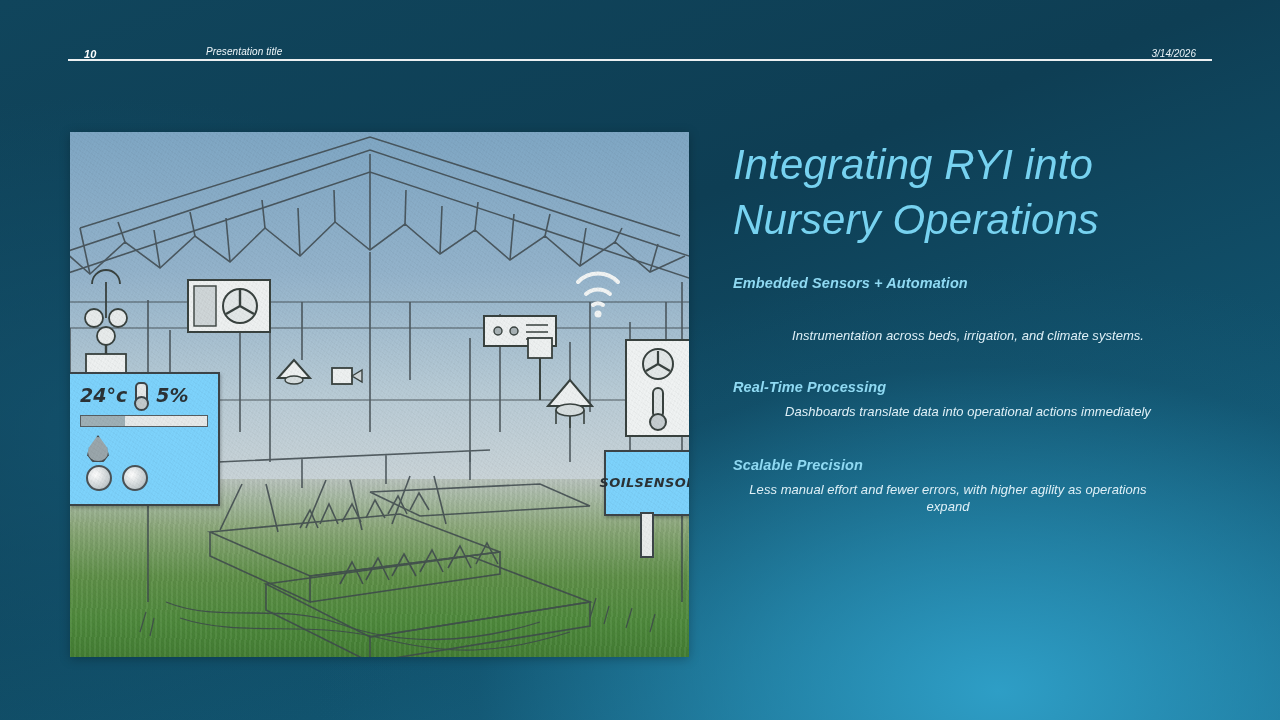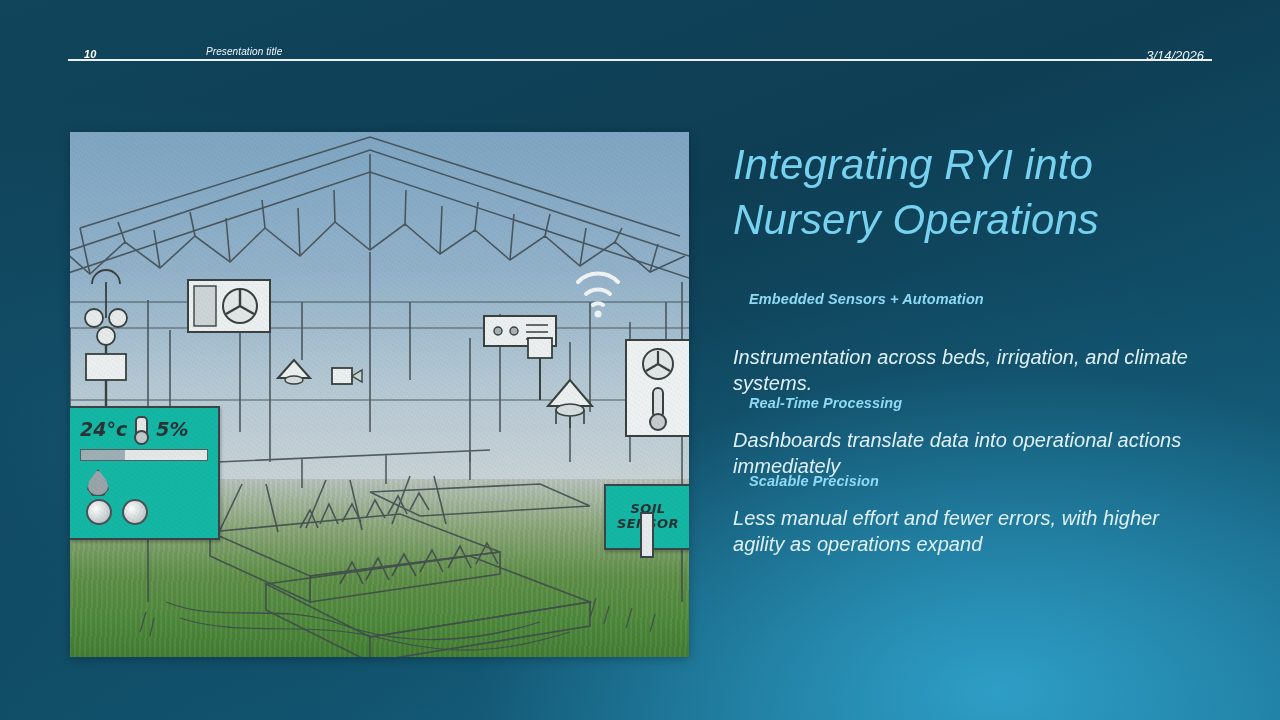--- a/index.html
+++ b/index.html
@@ -42,23 +42,23 @@
   .presentation-title {
     position: absolute;
     left: 138px;
     top: 28px;
     font-size: 10px;
     color: #eef6fa;
     letter-spacing: 0.1px;
   }
   .header-date {
     position: absolute;
-    right: 8px;
+    right: 16px;
     top: 30px;
-    font-size: 13px;
+    font-size: 10px;
     color: #e9f3f8;
   }
   .header-rule {
     position: absolute;
     left: 68px;
     top: 59px;
     width: 1144px;
     height: 2px;
     background: #ffffff;
     opacity: 0.92;
@@ -103,26 +103,25 @@
     inset: 0;
     background:
       repeating-linear-gradient(115deg, rgba(255,255,255,0.06) 0 1px, rgba(0,0,0,0.03) 1px 3px),
       repeating-linear-gradient(35deg, rgba(0,0,0,0.035) 0 1px, rgba(255,255,255,0.03) 1px 4px);
     mix-blend-mode: multiply;
     opacity: 0.55;
     pointer-events: none;
   }
   .label-box {
     position: absolute;
-    background: #14b8a6;
+    background: #7dd3fc;
     border: 2px solid #3c4448;
     color: #2b3236;
     font-family: "DejaVu Sans", sans-serif;
     box-shadow: 1px 2px 3px rgba(0,0,0,0.25);
-    margin-top: 34px;
   }
   #gauge-panel {
     left: 0px; top: 240px; width: 148px; height: 130px;
     border-left: none;
   }
   #gauge-panel .readout {
     display: flex;
     align-items: center;
     gap: 8px;
     padding: 8px 6px 4px 10px;
@@ -148,21 +147,21 @@
   }
   .droplet {
     width: 20px; height: 24px;
     background: #9aa6ab;
     border: 2px solid #454d51;
     border-radius: 50% 50% 50% 50% / 62% 62% 38% 38%;
     clip-path: polygon(50% 0%, 88% 45%, 95% 72%, 74% 96%, 26% 96%, 5% 72%, 12% 45%);
   }
   #soil-sensor {
     left: 534px; top: 318px; width: 84px; height: 62px;
-    display: flex; flex-direction: column; align-items: center; justify-content: center;
+    display: flex; flex-direction: row; align-items: center; justify-content: center;
     font-size: 13px; font-weight: bold; line-height: 1.15; letter-spacing: 0.4px;
   }
   #soil-sensor-stake {
     position: absolute;
     left: 570px; top: 380px;
     width: 10px; height: 42px;
     background: #e9ecec;
     border: 2px solid #3d4549;
   }
   .thermo {
@@ -196,29 +195,30 @@
     color: #77d2f0;
     font-weight: normal;
     margin: 6px 0 0 0;
     letter-spacing: 0.1px;
   }
   .section { margin-top: 0; }
   .sub-head {
     color: #8fd9f2;
     font-size: 14.5px;
     font-weight: bold;
-    margin: 16px;
+    margin: 0;
     letter-spacing: 0.1px;
   }
   .body-text {
     color: #dff0f7;
-    font-size: 20px;
+    font-size: 13px;
     line-height: 1.3;
     margin: 0;
     letter-spacing: 0.05px;
+    text-align: center;
   }
   #block-1 { position: absolute; top: 143px; left: 0; width: 470px; }
   #block-1 .body-text { margin-top: 37px; }
   #block-2 { position: absolute; top: 247px; left: 0; width: 470px; }
   #block-2 .body-text { margin-top: 9px; }
   #block-3 { position: absolute; top: 325px; left: 0; width: 430px; }
   #block-3 .body-text { margin-top: 9px; }
 </style>
 </head>
 <body>

